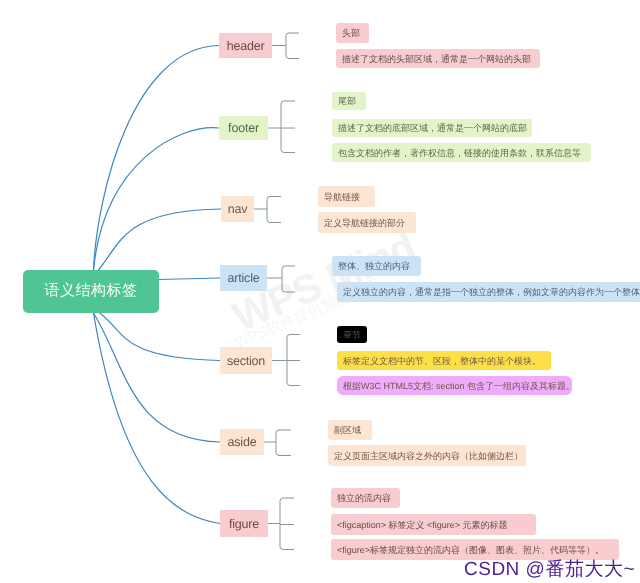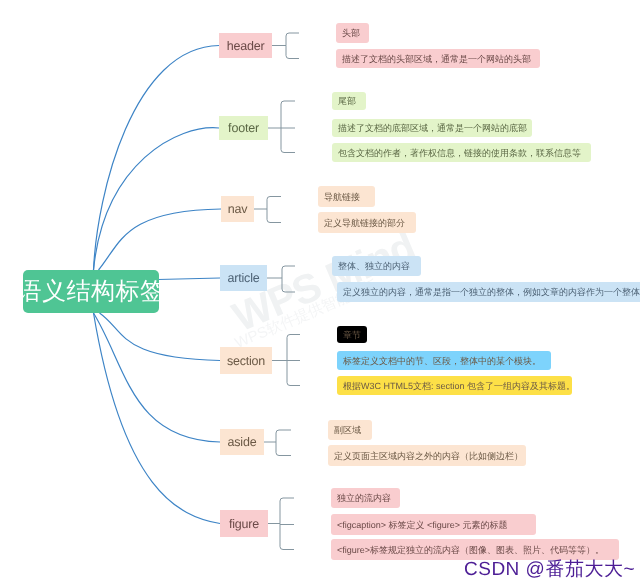--- a/index.html
+++ b/index.html
@@ -8,21 +8,21 @@
     width:640px;height:583px;background:#ffffff;overflow:hidden;
     font-family:"Liberation Sans",sans-serif;position:relative;
     -webkit-font-smoothing:antialiased;text-rendering:geometricPrecision;
   }
   #stage{position:absolute;left:0;top:0;width:640px;height:583px;}
   svg.edges{position:absolute;left:0;top:0;width:640px;height:583px;
             pointer-events:none;overflow:visible;}
   .node{position:absolute;box-sizing:border-box;display:flex;align-items:center;
         white-space:nowrap;border-radius:0;}
   .root{border-radius:5px;color:#ffffff;justify-content:center;
-        background:#4fc594;font-size:24px;letter-spacing:0.5px;}
+        background:#4fc594;font-size:15px;letter-spacing:0.5px;}
   .main{justify-content:center;font-size:12.5px;letter-spacing:-0.2px;}
   .leaf{border-radius:3px;font-size:9px;padding-left:6px;padding-top:1px;margin-left:37px;}
   .wm-csdn{position:absolute;color:#4c1d95;white-space:nowrap;font-size:19px;letter-spacing:0.5px;}
   .wm-wps{position:absolute;color:#f0f2f3;white-space:nowrap;
           font-size:41px;font-weight:bold;transform:rotate(-23deg);
           transform-origin:0 100%;letter-spacing:-1px;}
   .wm-wps2{position:absolute;color:#f4f5f6;white-space:nowrap;
           font-size:15px;transform:rotate(-23deg);transform-origin:0 100%;}
 </style>
 </head>
@@ -74,22 +74,22 @@
       <div class="node leaf" style="left: 295px; top: 119px; width: 200px; height: 18px; background: rgb(227, 244, 201); color: rgb(91, 104, 69);">描述了文档的底部区域，通常是一个网站的底部</div>
       <div class="node leaf" style="left: 295px; top: 143px; width: 259px; height: 19px; background: rgb(227, 244, 201); color: rgb(91, 104, 69);">包含文档的作者，著作权信息，链接的使用条款，联系信息等</div>
       <div class="node main" style="left: 221px; top: 196px; width: 33px; height: 26px; background: rgb(252, 229, 210); color: rgb(107, 89, 69);">nav</div>
       <div class="node leaf" style="left: 281px; top: 186px; width: 57px; height: 21px; background: rgb(252, 229, 210); color: rgb(107, 89, 69);">导航链接</div>
       <div class="node leaf" style="left: 281px; top: 212px; width: 98px; height: 21px; background: rgb(252, 229, 210); color: rgb(107, 89, 69);">定义导航链接的部分</div>
       <div class="node main" style="left: 220px; top: 265px; width: 47px; height: 26px; background: rgb(203, 227, 245); color: rgb(77, 98, 117);">article</div>
       <div class="node leaf" style="left: 295px; top: 256px; width: 89px; height: 20px; background: rgb(203, 227, 245); color: rgb(77, 98, 117);">整体、独立的内容</div>
       <div class="node leaf" style="left: 300px; top: 282px; width: 322px; height: 20px; background: rgb(203, 227, 245); color: rgb(77, 98, 117);">定义独立的内容，通常是指一个独立的整体，例如文章的内容作为一个整体，</div>
       <div class="node main" style="left: 220px; top: 347px; width: 52px; height: 27px; background: rgb(252, 229, 210); color: rgb(107, 89, 69);">section</div>
       <div class="node leaf" style="left: 300px; top: 326px; width: 30px; height: 17px; background: #000000; color: rgb(107, 89, 69);">章节</div>
-      <div class="node leaf" style="left: 300px; top: 351px; width: 214px; height: 19px; background: #7dd3fc; color: rgb(107, 89, 69);">标签定义文档中的节、区段，整体中的某个模块。</div>
-      <div class="node leaf" style="left: 300px; top: 376px; width: 235px; height: 19px; background: #fde047; color: rgb(107, 89, 69);">根据W3C HTML5文档: section 包含了一组内容及其标题。</div>
+      <div class="node leaf" style="left: 300px; top: 351px; width: 214px; height: 19px; background: #fde047; color: rgb(107, 89, 69);">标签定义文档中的节、区段，整体中的某个模块。</div>
+      <div class="node leaf" style="left: 300px; top: 376px; width: 235px; height: 19px; background: #f0abfc; color: rgb(107, 89, 69); border-radius: 6px;">根据W3C HTML5文档: section 包含了一组内容及其标题。</div>
       <div class="node main" style="left: 220px; top: 429px; width: 44px; height: 26px; background: rgb(252, 229, 210); color: rgb(107, 89, 69);">aside</div>
       <div class="node leaf" style="left: 291px; top: 420px; width: 44px; height: 20px; background: rgb(252, 229, 210); color: rgb(107, 89, 69);">副区域</div>
       <div class="node leaf" style="left: 291px; top: 445px; width: 198px; height: 21px; background: rgb(252, 229, 210); color: rgb(107, 89, 69);">定义页面主区域内容之外的内容（比如侧边栏）</div>
       <div class="node main" style="left: 220px; top: 510px; width: 48px; height: 27px; background: rgb(249, 205, 207); color: rgb(107, 74, 72);">figure</div>
       <div class="node leaf" style="left: 294px; top: 488px; width: 69px; height: 20px; background: rgb(249, 205, 207); color: rgb(107, 74, 72);">独立的流内容</div>
       <div class="node leaf" style="left: 294px; top: 514px; width: 205px; height: 21px; background: rgb(249, 205, 207); color: rgb(107, 74, 72);">&lt;figcaption&gt; 标签定义 &lt;figure&gt; 元素的标题</div>
       <div class="node leaf" style="left: 294px; top: 539px; width: 288px; height: 21px; background: rgb(249, 205, 207); color: rgb(107, 74, 72);">&lt;figure&gt;标签规定独立的流内容（图像、图表、照片、代码等等）。</div>
     </div>
   <div class="wm-csdn" style="left:464px;top:556px;">CSDN @番茄大大~</div>
 </div>

